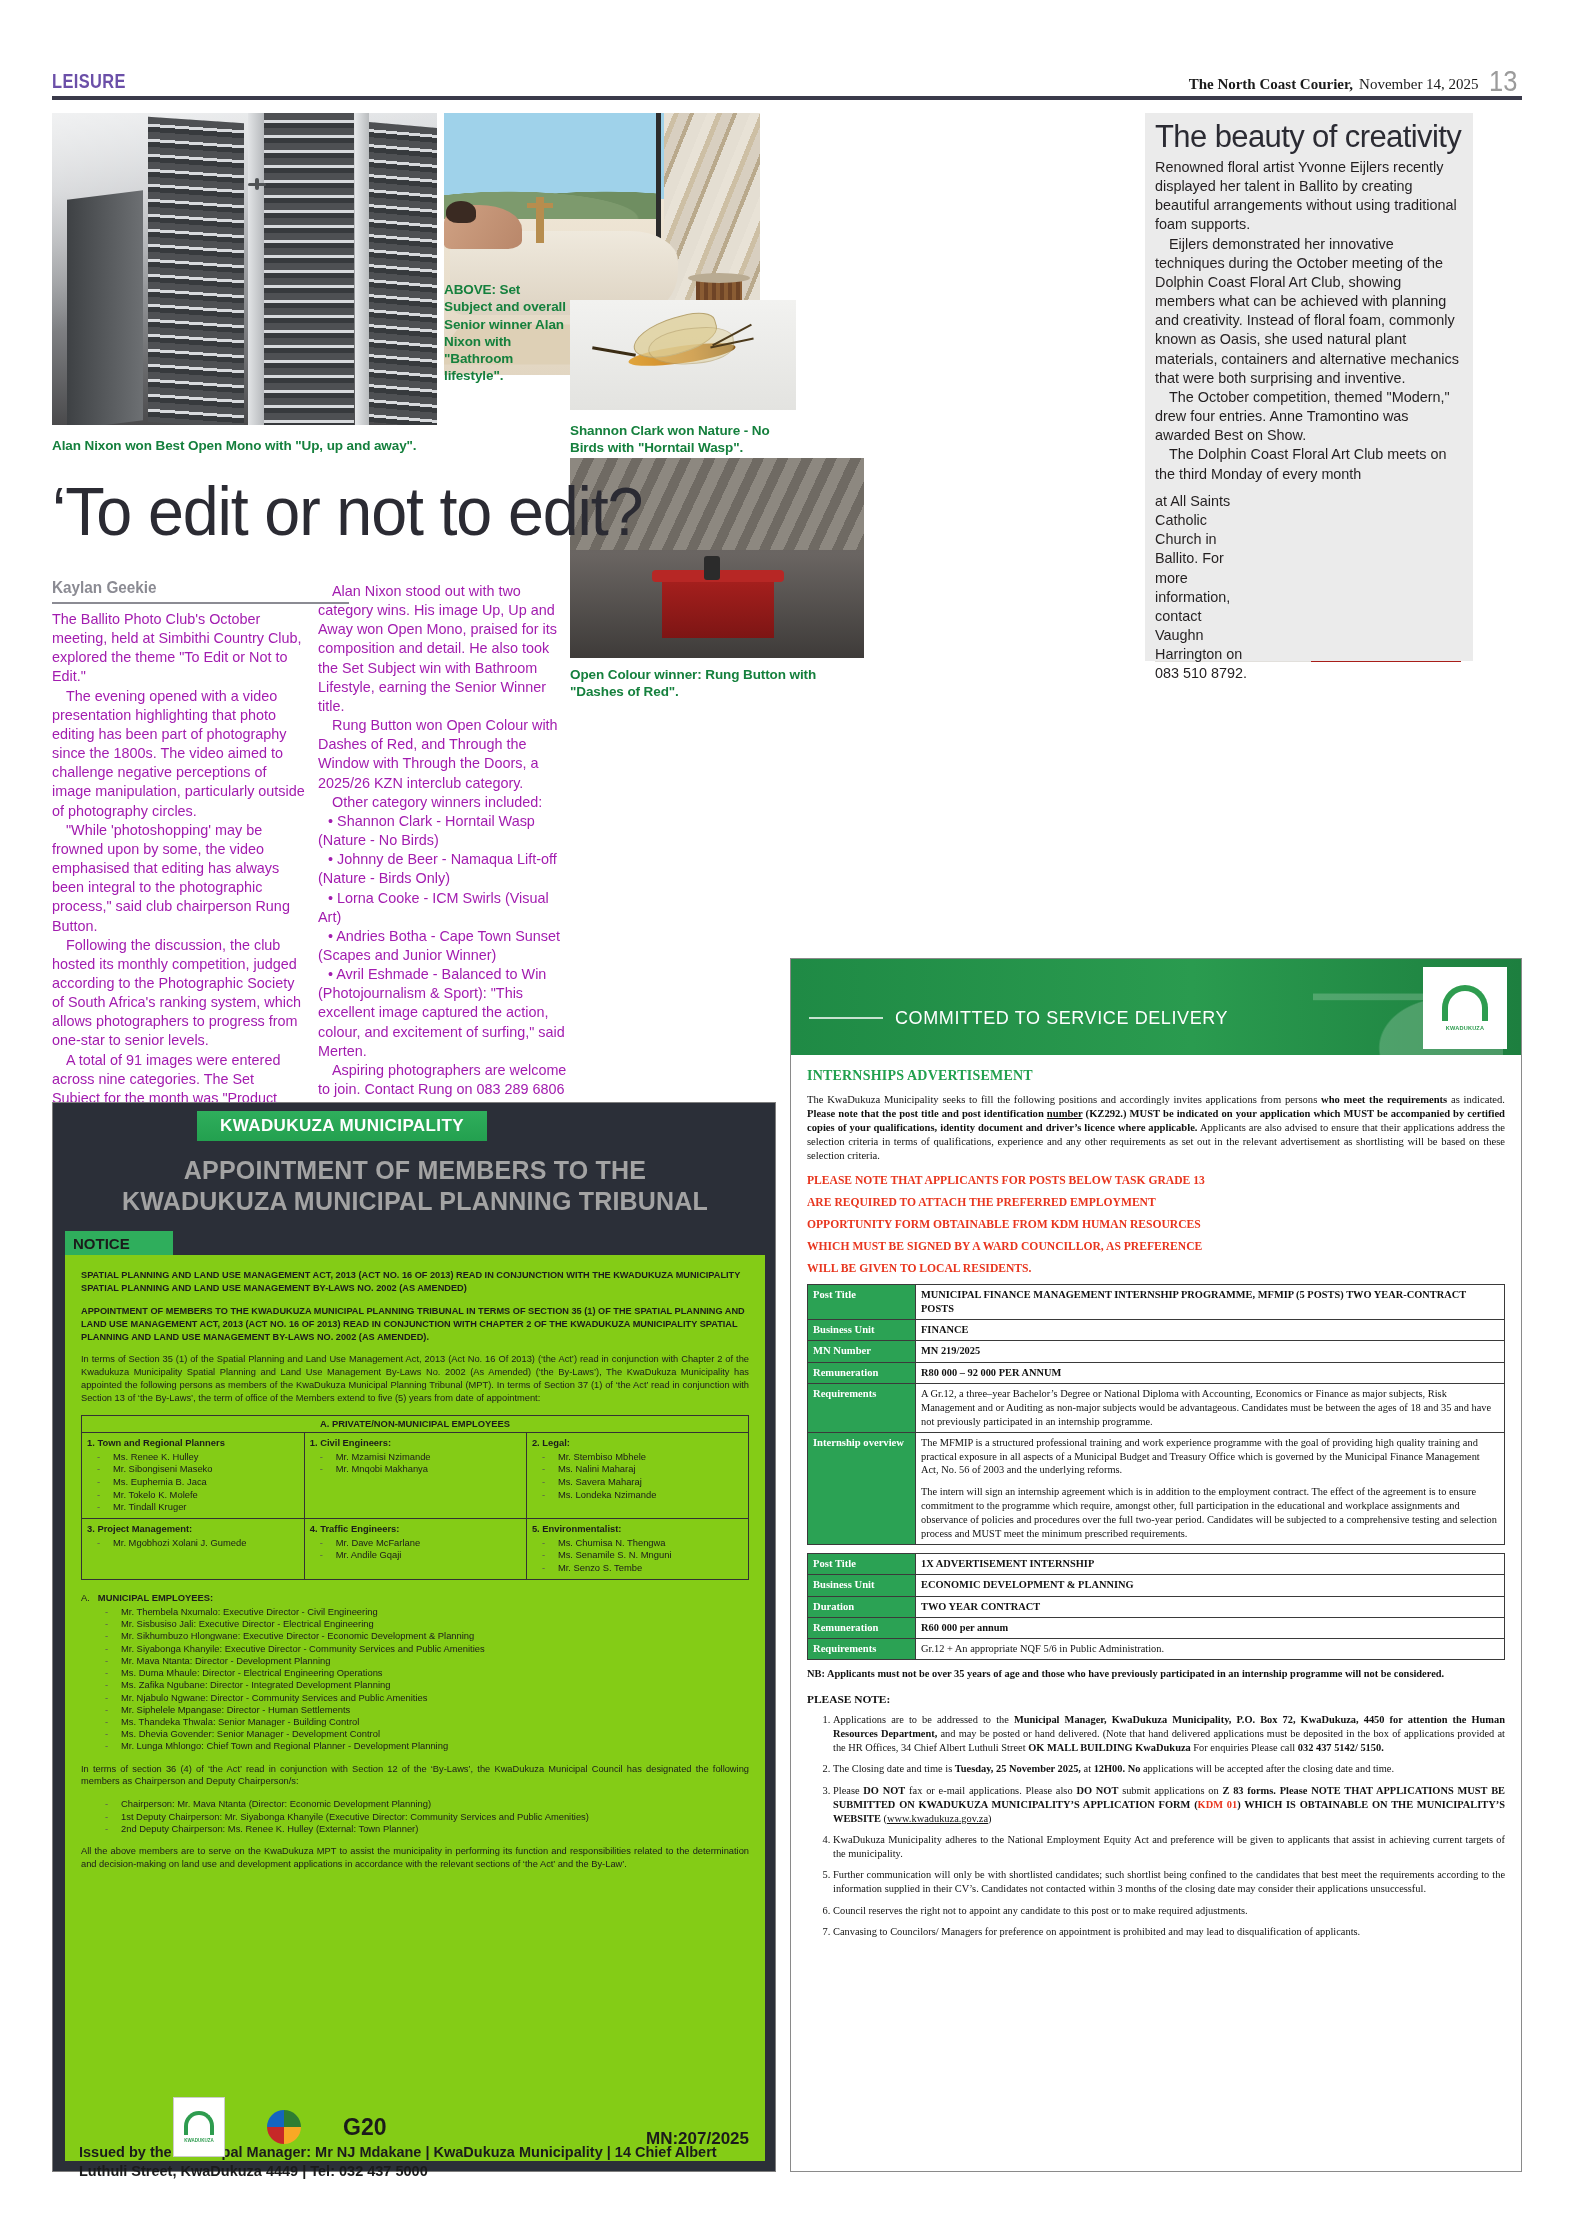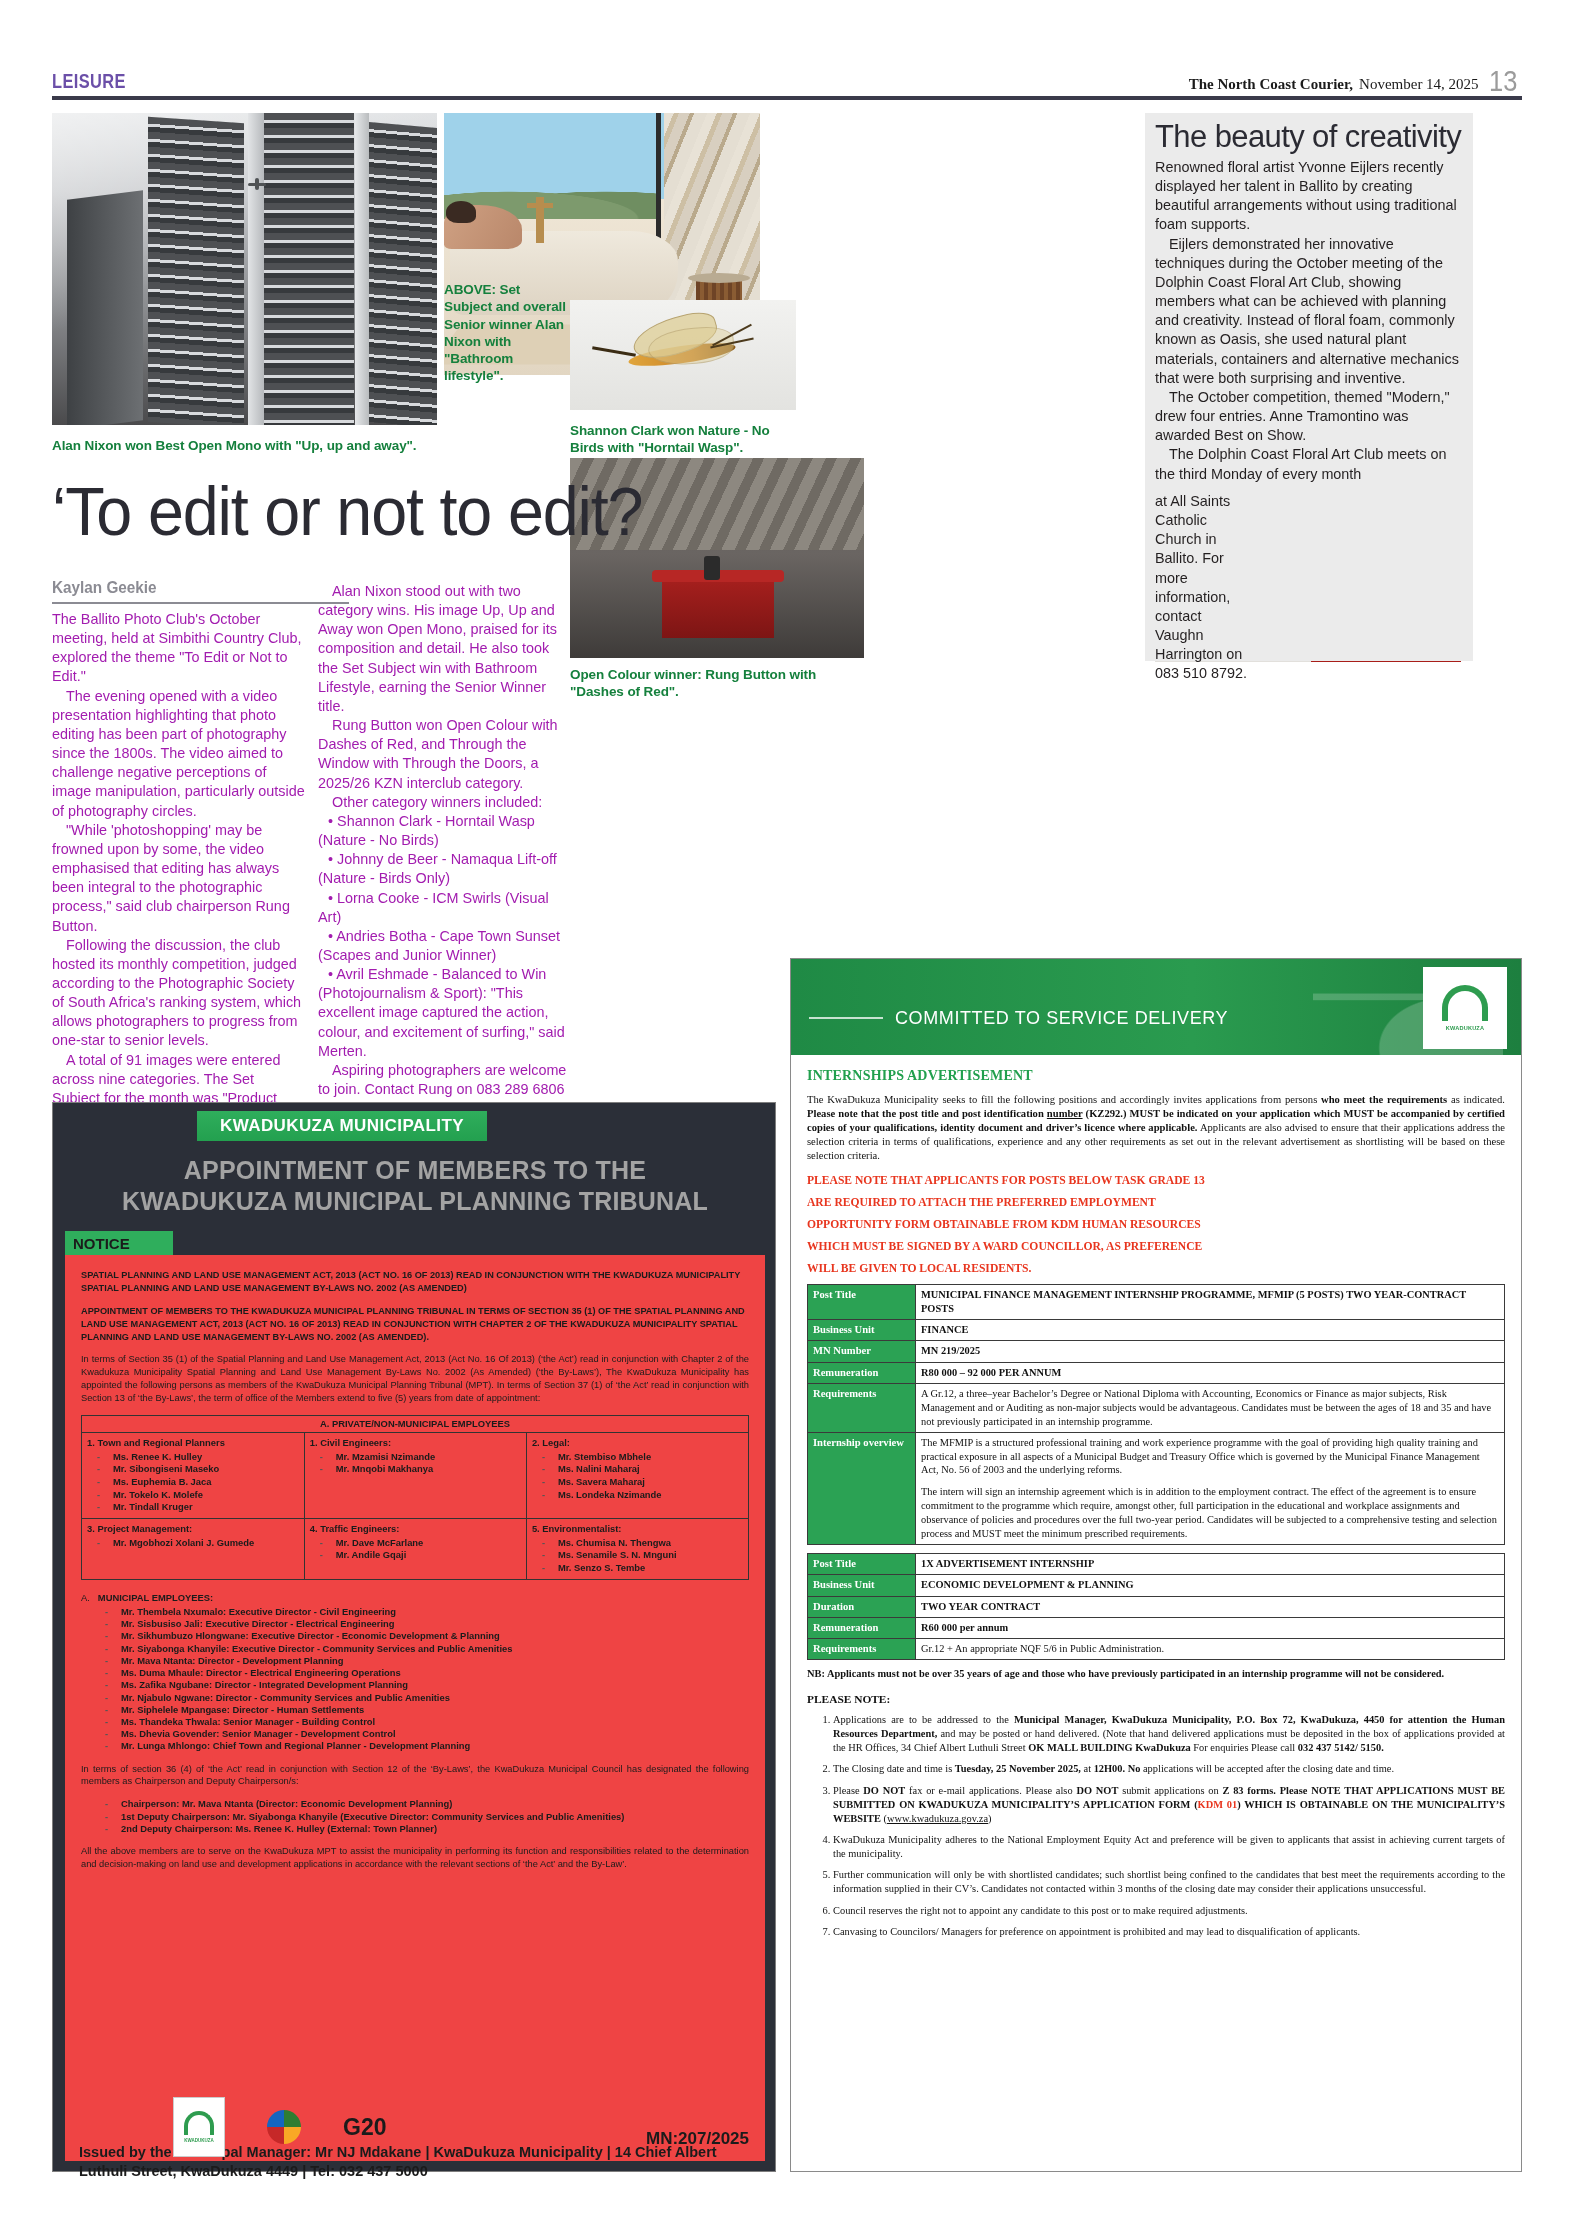--- a/index.html
+++ b/index.html
@@ -275,33 +275,33 @@
   #mpt-notice {
     position:absolute; left: 12px; top: 128px; width: 108px; height: 24px;
     background:#2fae5c; display:flex; align-items:center;
   }
   #mpt-notice span{
     font-family: "Liberation Sans Narrow","Liberation Sans", sans-serif;
     font-weight:700;font-size:15px;color:#1b1b1b;padding-left:8px;
   }
   #mpt-white {
     position:absolute; left: 12px; top: 152px; width: 700px; height: 906px;
-    background:#ef4444; padding: 14px 16px;
+    background:#84cc16; padding: 14px 16px;
     font-size: 9.4px; line-height: 1.3; color:#1b1b1b;
   }
   .mpt-bold-block { font-weight:700; font-size: 9.2px; line-height:1.4; margin-bottom: 10px; letter-spacing:0; }
   .mpt-para { font-size: 9.3px; line-height:1.38; margin-bottom: 10px; text-align: justify; }
   .mpt-tbl-head {
     text-align:center; font-weight:700; font-size:9.4px; border:1px solid #333;
     border-bottom:none; padding:2px 0;
   }
   table.mpt-table { width:100%; border-collapse: collapse; font-size: 9.4px; }
   table.mpt-table td { border:1px solid #333; vertical-align: top; padding: 4px 5px; line-height:1.35; }
   table.mpt-table .cat { font-weight:700; }
-  ul.dash { list-style:none; margin: 1px 0 0 8px; font-weight: bold; }
+  ul.dash { list-style:none; margin: 1px 0 0 8px; }
   ul.dash li { position:relative; padding-left: 18px; }
   ul.dash li:before { content:"-"; position:absolute; left: 2px; color:#555; }
   .mpt-sec-head { font-weight:700; font-size:9.4px; margin: 12px 0 2px 0; }
   .mpt-sec-head .ltr { font-weight:400; margin-right:8px; }
   #mpt-issued {
     position:absolute; left: 26px; top: 1040px; width: 660px;
     font-family:"Liberation Sans Narrow","Liberation Sans",sans-serif;
     font-weight:700; font-size: 14.5px; line-height:1.3; color:#1b1b1b;
   }
   #mpt-logos { position:absolute; left: 120px; bottom: 14px; display:flex; align-items:center; gap: 36px; }

